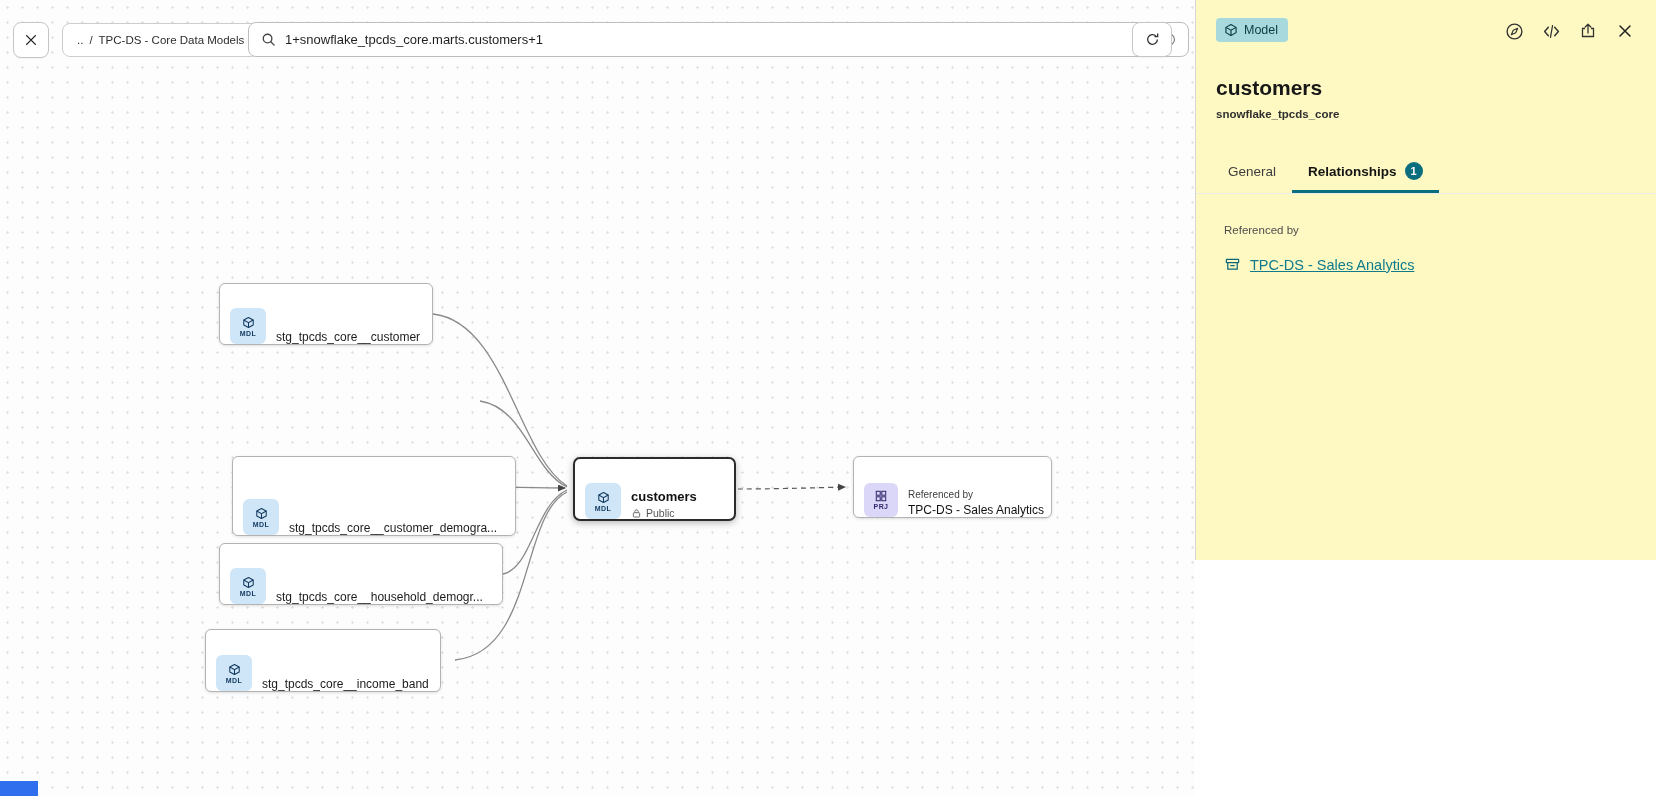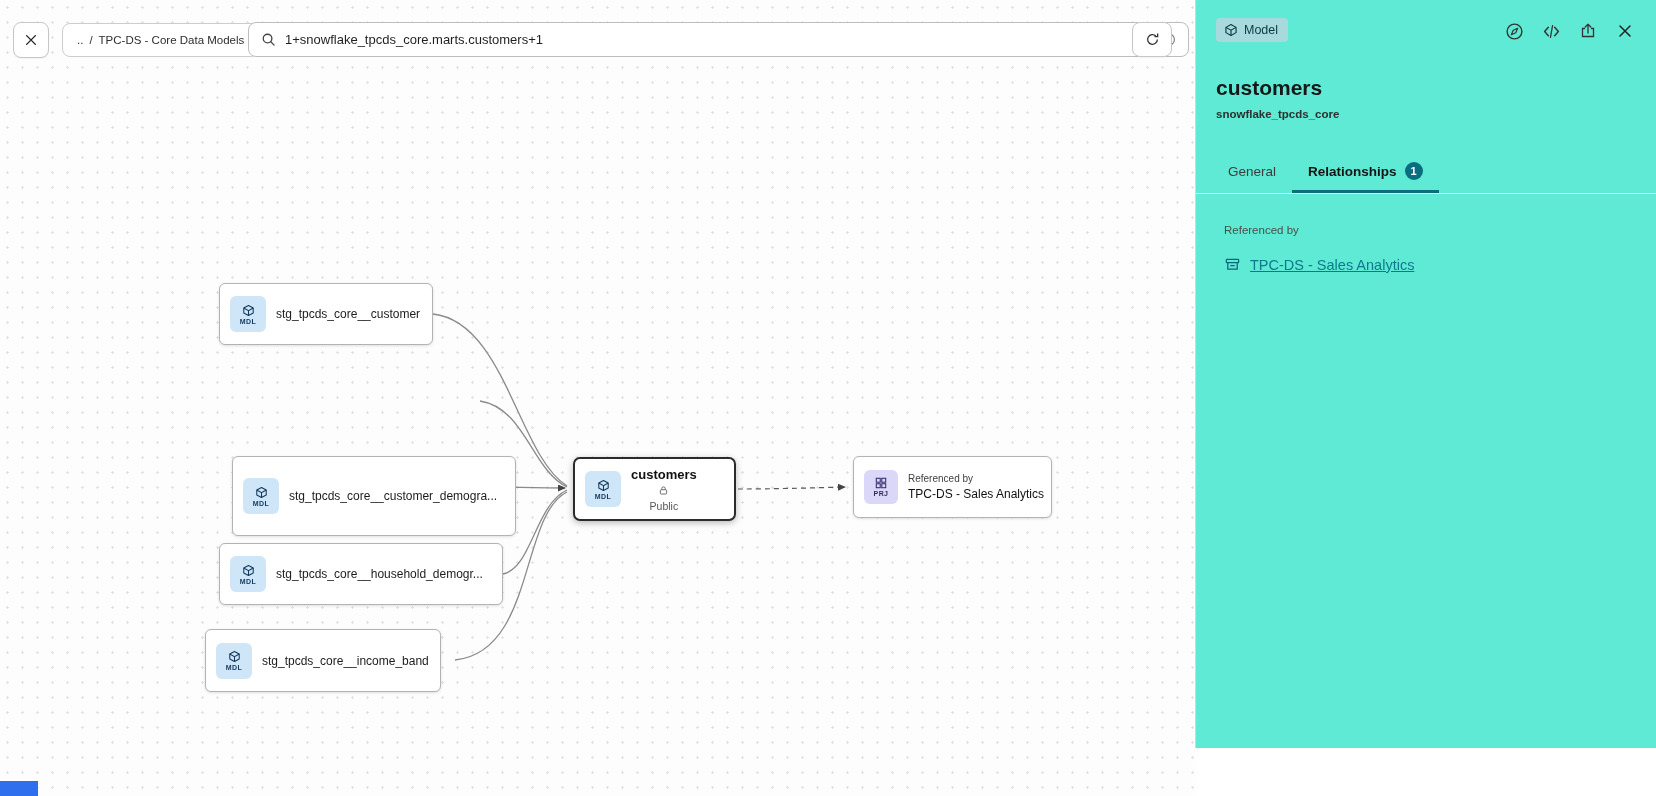--- a/index.html
+++ b/index.html
@@ -37,44 +37,44 @@
     display: flex; align-items: center; gap: 9px; padding: 0 12px;
   }
   .search-input {
     flex: 1; border: none; outline: none; font-size: 13px; color: #1f1f1f;
     font-family: "Liberation Sans", sans-serif; background: transparent;
   }
 
   
   .node {
     position: absolute; background: #fff; border: 1px solid #b3b3b3; border-radius: 6px;
-    display: flex; align-items: center; gap: 10px; padding: 0 12px 0 10px;
+    display: flex; align-items: flex-end; gap: 10px; padding: 0 12px 0 10px;
     box-shadow: 0 1px 3px rgba(0,0,0,.12); cursor: pointer; white-space: nowrap;
   }
   .node.selected { border: 2px solid #2b2b2b; border-radius: 7px; box-shadow: 0 2px 7px rgba(0,0,0,.28); }
   .tile {
     flex: 0 0 auto; width: 36px; height: 36px; border-radius: 6px;
     display: flex; flex-direction: column; align-items: center; justify-content: center; gap: 1px;
   }
   .tile.mdl { background: #cfe6f8; color: #13395e; }
   .tile.prj { background: #dbd7f8; color: #2f2a6b; width: 34px; height: 34px; }
   .tile-label { font-size: 7px; font-weight: 700; letter-spacing: .4px; }
   .node-label { font-size: 12px; color: #1c1c1c; }
   .node-col { display: flex; flex-direction: column; gap: 3px; }
   .node-title { font-size: 13px; font-weight: 600; color: #111; }
-  .access-row { display: flex; align-items: center; gap: 4px; font-size: 10.5px; color: #555; flex-direction: column; }
+  .access-row { display: flex; align-items: center; gap: 4px; font-size: 10.5px; color: #555; }
   .prj-caption { font-size: 10px; color: #3f3f3f; }
   .prj-label { font-size: 12px; color: #111; }
 
   .attribution-bar { position: absolute; left: 0; top: 781px; width: 38px; height: 15px; background: #2f6fed; }
 
   
   .panel {
-    position: absolute; left: 1195px; top: 0; width: 461px; height: 748px;
-    background: #5eead4; border-left: 1px solid #d6d6d6;
+    position: absolute; left: 1195px; top: 0; width: 461px; height: 560px;
+    background: #fef9c3; border-left: 1px solid #d6d6d6;
   }
   .model-badge {
     position: absolute; left: 20px; top: 18px; height: 24px;
     display: inline-flex; align-items: center; gap: 6px;
     background: #a7d9dd; color: #0b3a41; padding: 0 10px 0 8px;
     border-radius: 4px; font-size: 12.5px; font-weight: 500;
   }
   .panel-actions { position: absolute; right: 20px; top: 20px; display: flex; gap: 15px; }
   .panel-action { width: 22px; height: 22px; display: flex; align-items: center; justify-content: center; background: none; border: none; cursor: pointer; color: #2f2f2f; }
 

